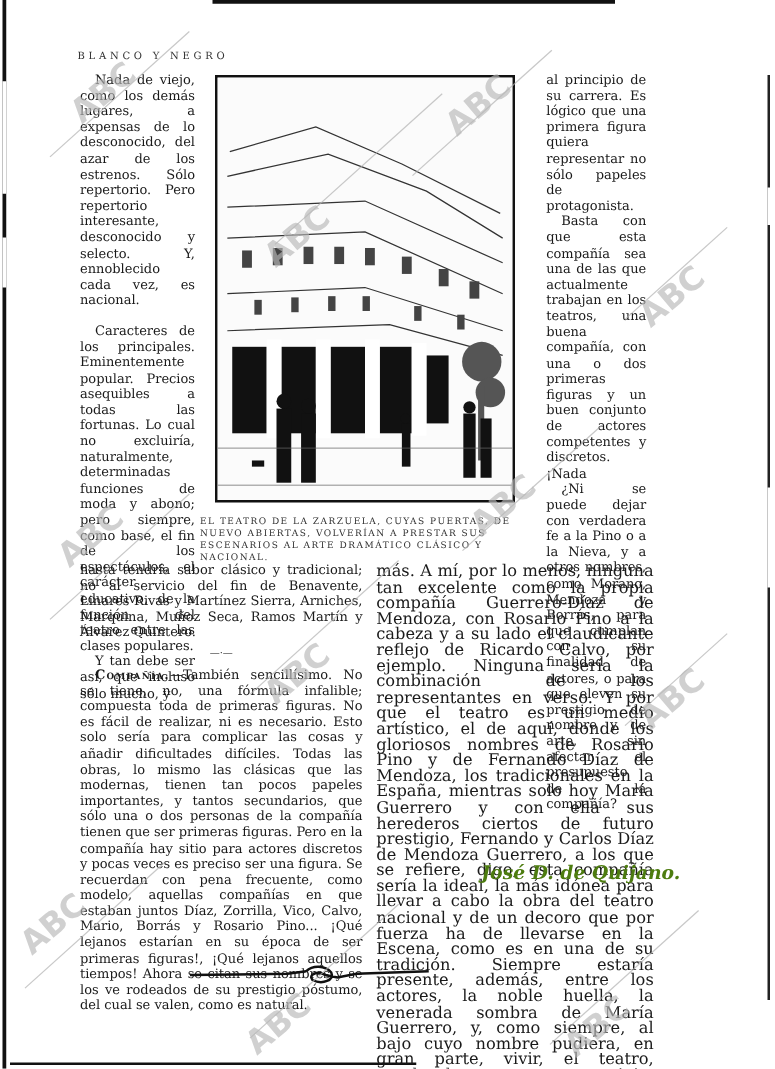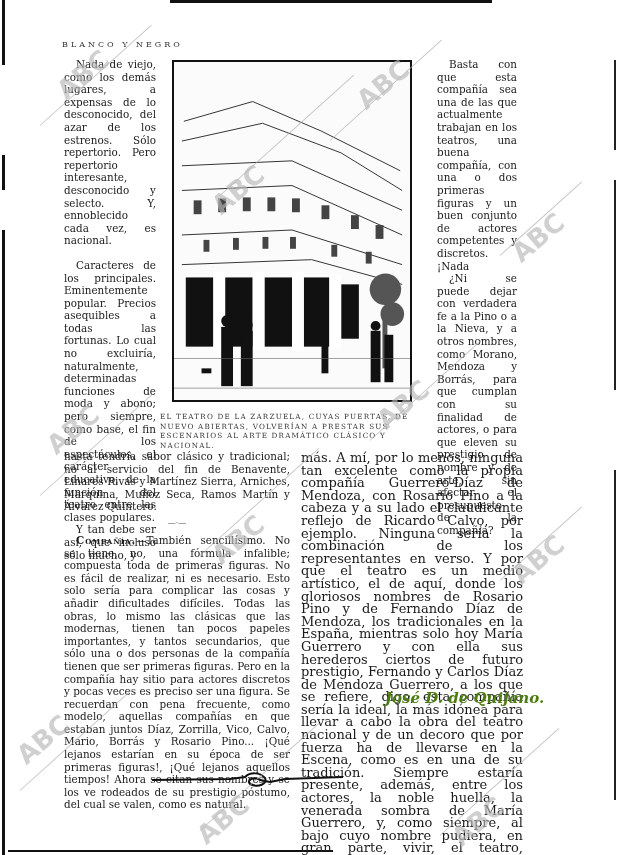--- a/index.html
+++ b/index.html
@@ -145,20 +145,21 @@
     <g stroke="#666" stroke-width=".6">
       <line x1="0" y1="300" x2="240" y2="300"></line>
       <line x1="0" y1="330" x2="240" y2="330"></line>
     </g>
   </svg>
 </div>
 
 <div class="caption">EL TEATRO DE LA ZARZUELA, CUYAS PUERTAS, DE NUEVO ABIERTAS, VOLVERÍAN A PRESTAR SUS ESCENARIOS AL ARTE DRAMÁTICO CLÁSICO Y NACIONAL.</div>
 
 <div class="col col-right">
+  <p style="text-indent:0">al principio de su carrera. Es lógico que una primera figura quiera representar no sólo papeles de protagonista.</p>
   <p>Basta con que esta compañía sea una de las que actualmente trabajan en los teatros, una buena compañía, con una o dos primeras figuras y un buen conjunto de actores competentes y discretos. ¡Nada</p>
   <p>¿Ni se puede dejar con verdadera fe a la Pino o a la Nieva, y a otros nombres, como Morano, Mendoza y Borrás, para que cumplan con su finalidad de actores, o para que eleven su prestigio de nombre y de arte, sin afectar el presupuesto de la compañía?</p>
 </div>
 
 <div class="wide-left">
   <p style="text-indent:0">hasta tendría sabor clásico y tradicional; no al servicio del fin de Benavente, Linares Rivas y Martínez Sierra, Arniches, Marquina, Muñoz Seca, Ramos Martín y Álvarez Quintero.</p>
   <div class="divider-small">—·—</div>
   <p><span class="sc">Compañía.</span><span>—También sencillísimo. No se tiene, no, una fórmula infalible; compuesta toda de primeras figuras. No es fácil de realizar, ni es necesario. Esto solo sería para complicar las cosas y añadir dificultades difíciles. Todas las obras, lo mismo las clásicas que las modernas, tienen tan pocos papeles importantes, y tantos secundarios, que sólo una o dos personas de la compañía tienen que ser primeras figuras. Pero en la compañía hay sitio para actores discretos y pocas veces es preciso ser una figura. Se recuerdan con pena frecuente, como modelo, aquellas compañías en que estaban juntos Díaz, Zorrilla, Vico, Calvo, Mario, Borrás y Rosario Pino... ¡Qué lejanos estarían en su época de ser primeras figuras!, ¡Qué lejanos aquellos tiempos! Ahora se citan sus nombres y se los ve rodeados de su prestigio póstumo, del cual se valen, como es natural.</span></p>
 </div>
 

